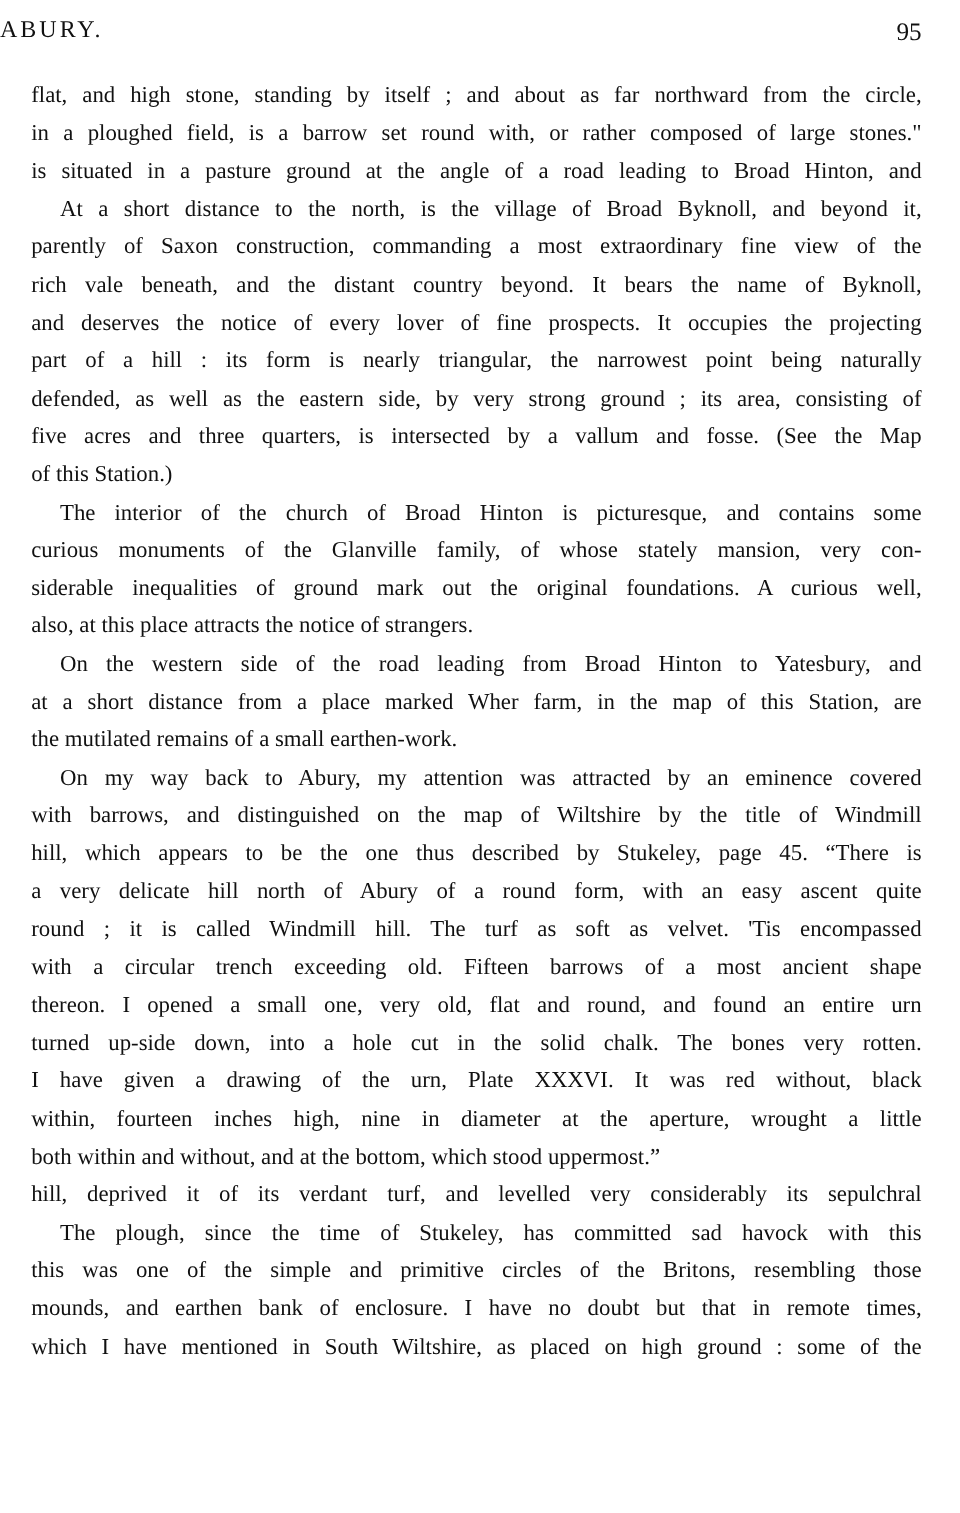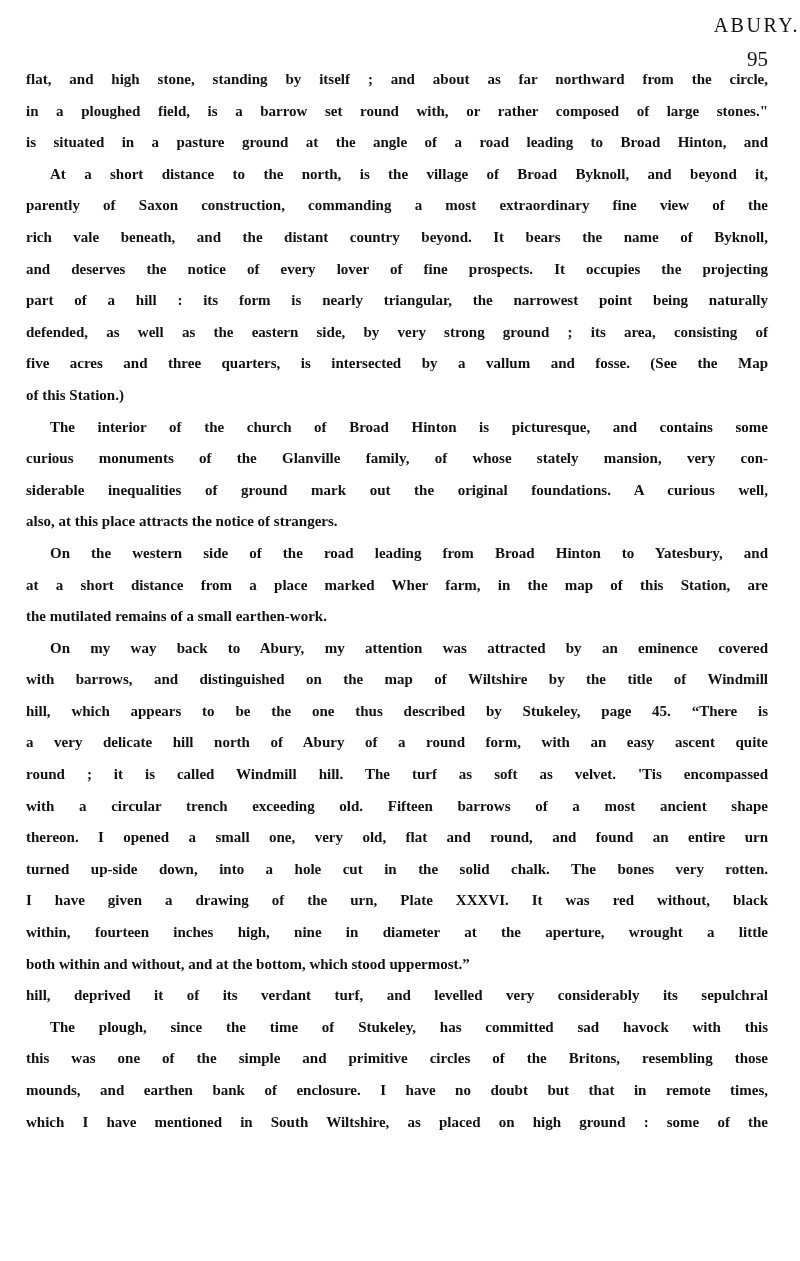--- a/index.html
+++ b/index.html
@@ -20,46 +20,44 @@
       top: 10px;
       left: 0;
       width: 800px;
       height: 34px;
     }
     .running-title {
       position: absolute;
       left: 0;
       width: 800px;
       top: 4px;
-      text-align: right;
+      text-align: left;
       font-size: 20px;
       letter-spacing: 2.5px;
     }
     .page-number {
       position: absolute;
       right: 32px;
       top: 4px;
       font-size: 21px;
-      margin-top: 33px;
     }
     .body-text {
       position: absolute;
       top: 64px;
       left: 26px;
       width: 742px;
     }
     .line {
       display: block;
       height: 31.6px;
       line-height: 31.6px;
-      font-size: 15px;
+      font-size: 19px;
       white-space: nowrap;
       text-align: justify;
       text-align-last: justify;
-      font-weight: bold;
     }
     .line.last {
       text-align-last: left;
     }
     .line.indent {
       padding-left: 24px;
     }
   </style>
 </head>
 <body>

